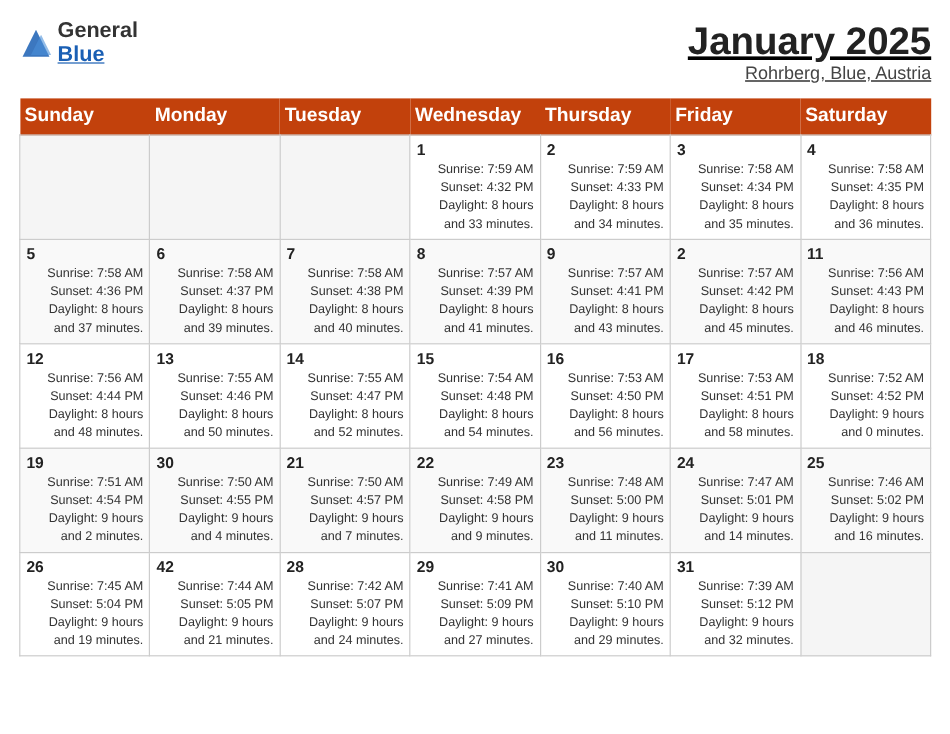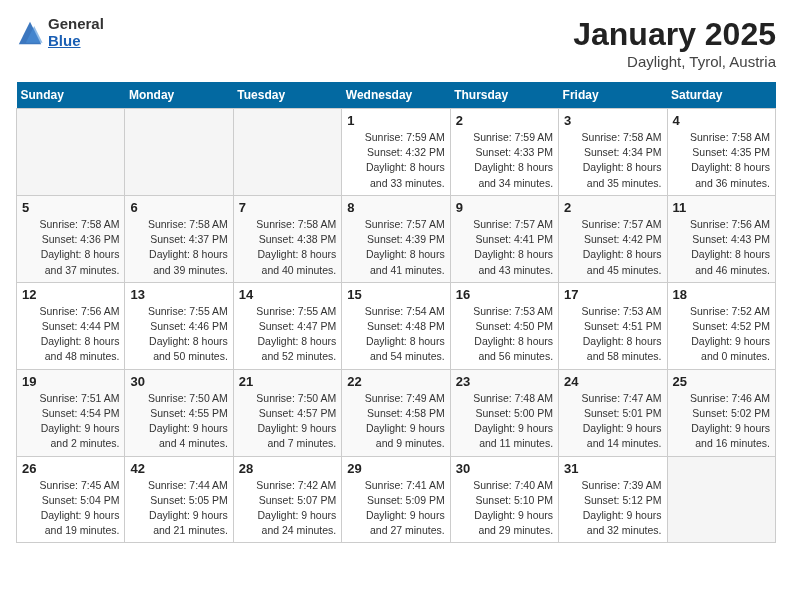--- a/index.html
+++ b/index.html
@@ -15,51 +15,51 @@
       justify-content: space-between;
       align-items: flex-start;
       margin-bottom: 12px;
     }
     .logo {
       display: flex;
       align-items: center;
       gap: 4px;
     }
     .logo-text {
-      font-size: 15px;
+      font-size: 18px;
       font-weight: bold;
       line-height: 1.1;
     }
     .logo-text .general { color: #333; }
     .logo-text .blue { color: #1a5fb4; text-decoration: underline; }
     .logo-icon {
       width: 28px;
       height: 28px;
     }
-    .title-block { text-align: right; }
+    .title-block { text-align: right; text-decoration: underline; }
     .month-year {
       font-size: 32px;
       font-weight: bold;
       color: #222;
     }
     .location {
       font-size: 15px;
       color: #444;
     }
     table {
       width: 100%;
       border-collapse: collapse;
       font-size: 11px;
     }
     th {
-      background-color: #0369a1;
+      background-color: #c2410c;
       color: #fff;
       padding: 6px 4px;
       text-align: left;
-      font-size: 12px;
+      font-size: 16px;
       font-weight: bold;
     }
     td {
       border: 1px solid #ccc;
       vertical-align: top;
       padding: 4px 5px;
       width: 108px;
       min-height: 70px;
       background: #fff;
     }
@@ -89,21 +89,21 @@
       <polygon points="20,4 36,36 4,36" fill="#1a5fb4" opacity="0.85"></polygon>
       <polygon points="26,10 38,34 14,34" fill="#4a90d9" opacity="0.6"></polygon>
     </svg>
     <div class="logo-text">
       <span class="general">General</span><br>
       <span class="blue">Blue</span>
     </div>
   </div>
   <div class="title-block">
     <div class="month-year">January 2025</div>
-    <div class="location">Daylight, Tyrol, Austria</div>
+    <div class="location">Rohrberg, Blue, Austria</div>
   </div>
 </div>
 
 <table>
   <thead>
     <tr>
     <th>Sunday</th>
         <th>Monday</th>
         <th>Tuesday</th>
         <th>Wednesday</th>

